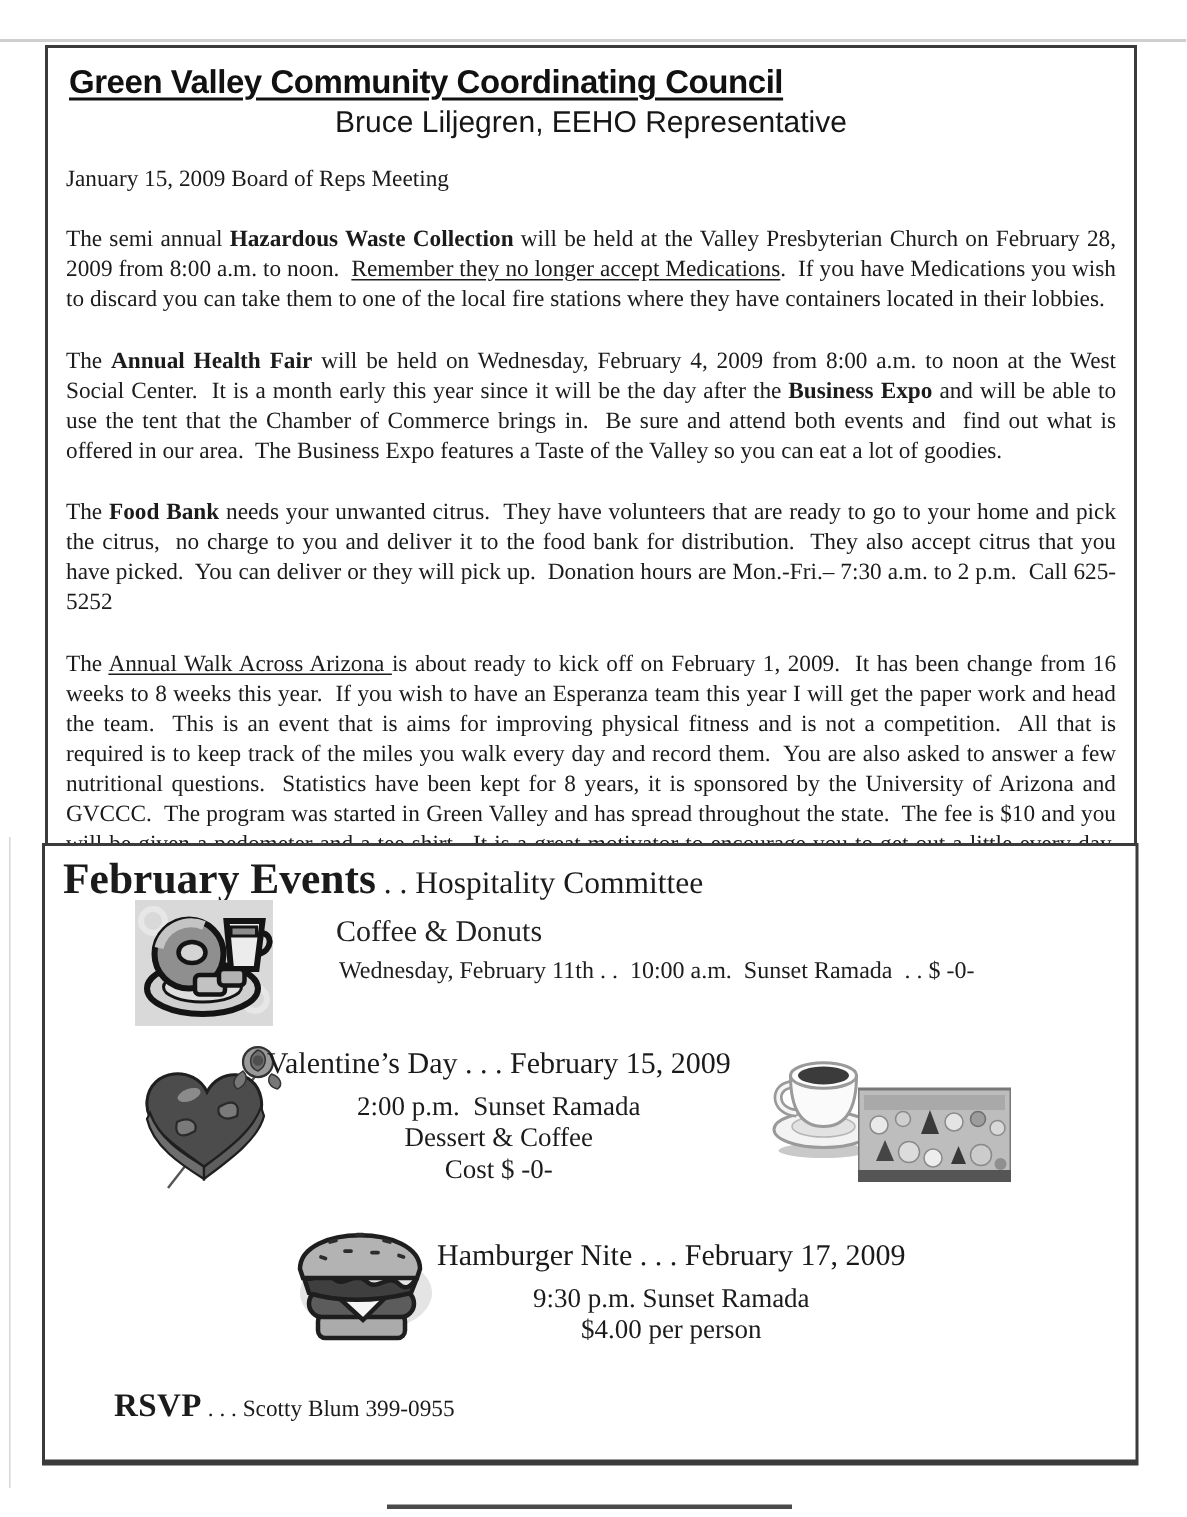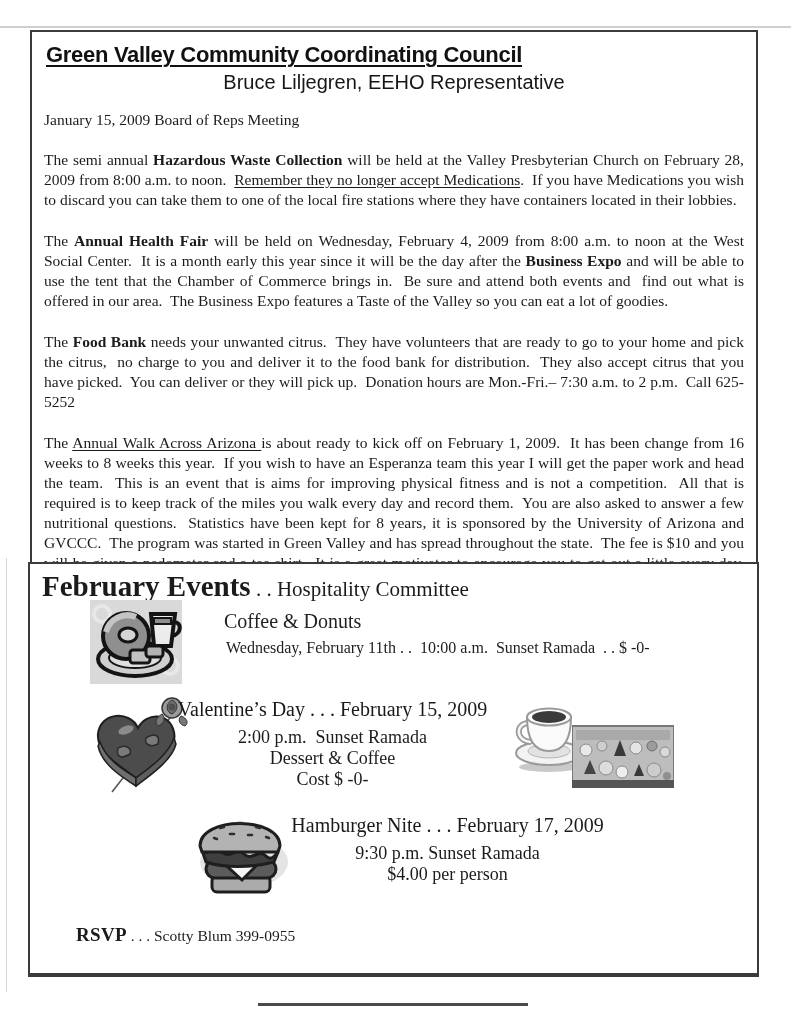--- a/index.html
+++ b/index.html
@@ -45,21 +45,21 @@
   .art{position:absolute;}
   .art svg{display:block;}
 
   .ev-name-lg{position:absolute;font-size:20px;color:#222;}
   .ev-detail{position:absolute;font-size:16px;color:#1d1d1d;white-space:pre;}
   .ev-block{position:absolute;text-align:center;}
   .ev-block .ev-title{font-size:20px;margin-bottom:6px;color:#1a1a1a;}
   .ev-block .ev-line{font-size:18px;line-height:21px;white-space:pre;}
 
   .rsvp-line{position:absolute;left:46px;top:360px;font-size:15.5px;}
-  .rsvp-line b{font-size:19px;letter-spacing:0.3px;}
+  .rsvp-line b{font-size:22px;letter-spacing:0.3px;}
 </style>
 </head>
 <body>
 
 <div class="page">
 
   <div class="scan-top-line"></div>
   <div class="scan-left-line"></div>
   <div class="scan-bottom-line"></div>
 
@@ -169,21 +169,21 @@
           <line x1="34" y1="24" x2="38" y2="23"></line>
             <line x1="52" y1="19" x2="56" y2="19"></line>
           <line x1="70" y1="23" x2="74" y2="24"></line>
             <line x1="44" y1="30" x2="48" y2="30"></line>
           <line x1="62" y1="31" x2="66" y2="31"></line>
             <line x1="80" y1="33" x2="83" y2="34"></line>
           <line x1="28" y1="34" x2="31" y2="35"></line>
         </g>
       </svg>
     </div>
-    <div class="ev-block" style="left:235px;top:250px;width:365px;">
+    <div class="ev-block" style="left:235px;top:262px;width:365px;">
       <div class="ev-title">Hamburger Nite . . . February 17, 2009</div>
       <div class="ev-line">9:30 p.m. Sunset Ramada</div>
       <div class="ev-line">$4.00 per person</div>
     </div>
 
     <div class="rsvp-line"><b>RSVP</b><span> . . . Scotty Blum 399-0955</span></div>
   </section>
 
 </div>
 

